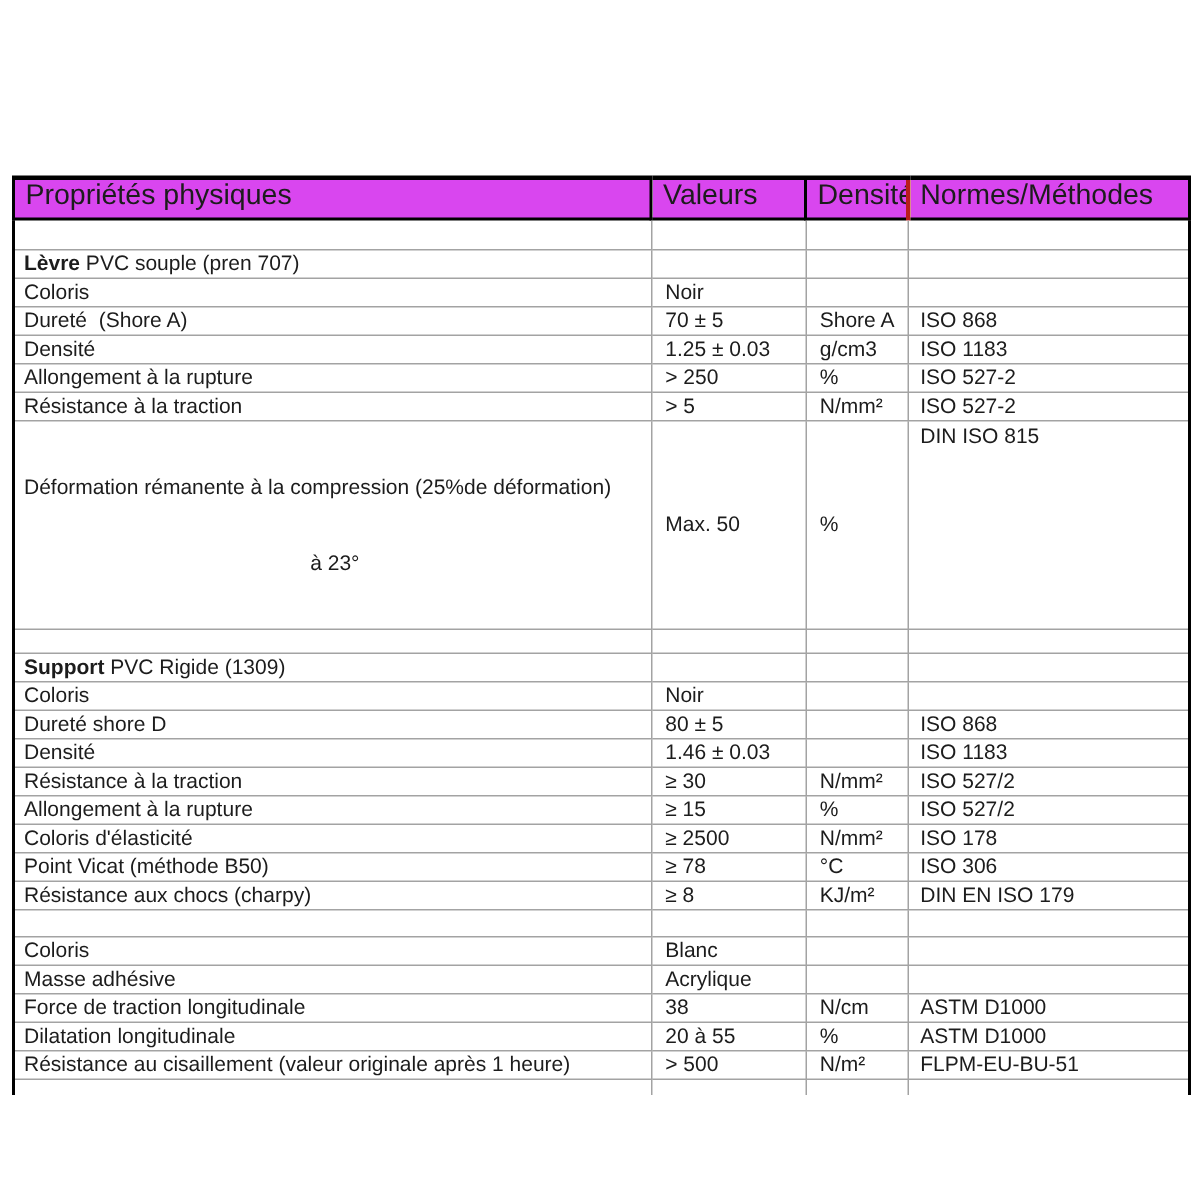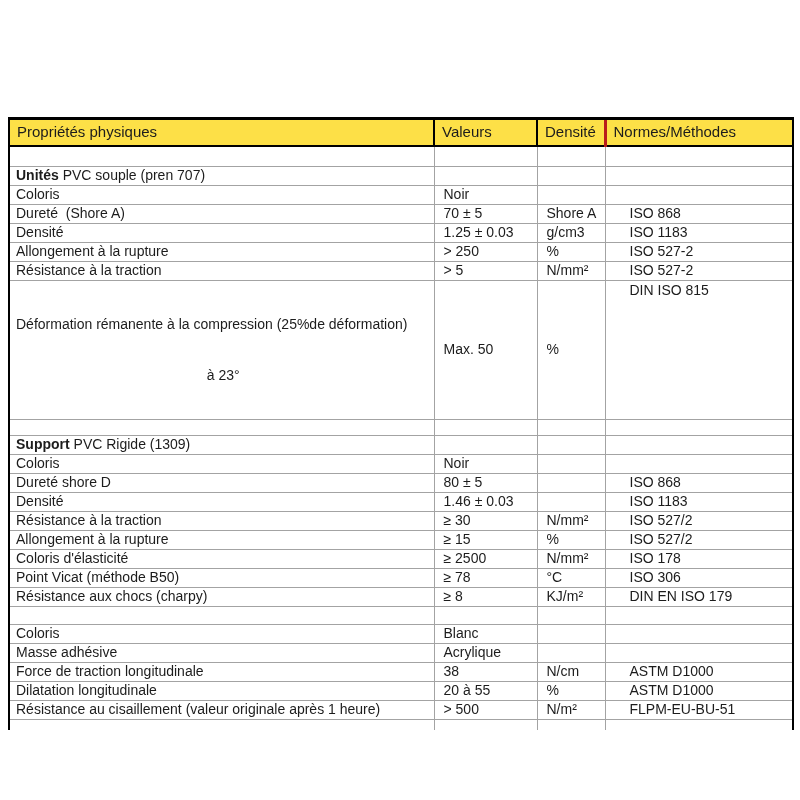--- a/index.html
+++ b/index.html
@@ -1,31 +1,31 @@
 <!DOCTYPE html>
 <html><head>
 <meta charset="utf-8">
 <style>
   html,body{margin:0;padding:0;background:#fff;}
   body{width:800px;height:800px;position:relative;font-family:"Liberation Sans",sans-serif;color:#1c1c1c;}
   .sheet{position:absolute;left:8px;top:117px;}
   table{border-collapse:collapse;table-layout:fixed;width:784px;border:2px solid #000;border-bottom:none;}
   col.w1{width:425px}col.w2{width:103px}col.w3{width:68px}col.w4{width:188px}
   thead tr{height:27px;}
-  thead th{background:#fde047;border:2px solid #000;border-top:3px solid #000;font-size:15px;font-weight:normal;text-align:left;padding:0 3px 2px 7px;overflow:hidden;white-space:nowrap;}
+  thead th{background:#d946ef;border:2px solid #000;border-top:3px solid #000;font-size:19px;font-weight:normal;text-align:left;padding:0 3px 2px 7px;overflow:hidden;white-space:nowrap;}
   thead th.c4{border-left:3px solid #b91c1c;}
   tbody tr{height:18px;}
   tbody tr.rh21{height:21px}
   tbody tr.rh54{height:54px}
   tbody tr.rh16{height:16px}
   tbody tr.rh10{height:10px}
   td{border:1px solid #a3a3a3;font-size:14px;line-height:17px;vertical-align:middle;padding:0 3px 1px 6px;overflow:hidden;white-space:pre-wrap;}
   td.c2{padding-left:9px}
   td.c3{padding-left:9px}
-  td.c4{padding-left:24px}
+  td.c4{padding-left:8px}
   td.top{vertical-align:top;padding-top:1px}
   tr.last td{border-bottom:none}
   .b{font-weight:bold}
   .ctr{text-align:center}
   .sm{font-size:10.5px}
 </style>
 </head>
 <body>
 
 <div class="sheet">
@@ -46,21 +46,21 @@
   </thead>
   <tbody>
     <tr class="rh21">
           <td class="c1"></td>
           <td class="c2"></td>
           <td class="c3"></td>
           <td class="c4"></td>
         </tr>
 
     <tr>
-      <td class="c1"><span class="b">Unités</span><span> PVC souple (pren 707)</span></td>
+      <td class="c1"><span class="b">Lèvre</span><span> PVC souple (pren 707)</span></td>
       <td class="c2"></td>
           <td class="c3"></td>
           <td class="c4"></td>
     </tr>
     <tr>
           <td class="c1">Coloris</td>
           <td class="c2">Noir</td>
           <td class="c3"></td>
           <td class="c4"></td>
         </tr>

